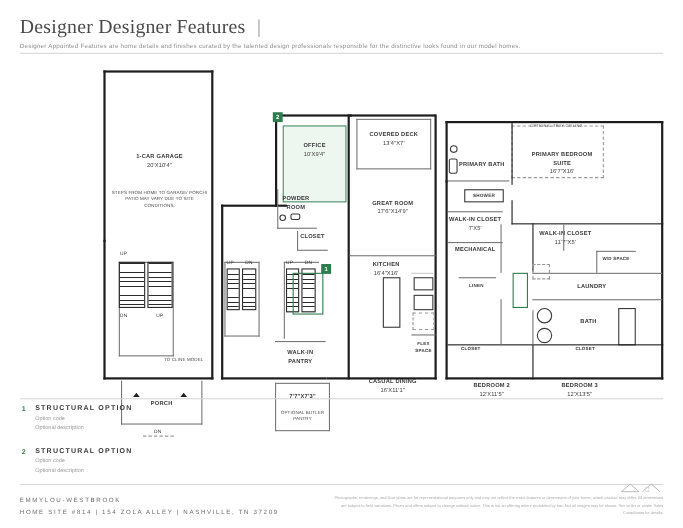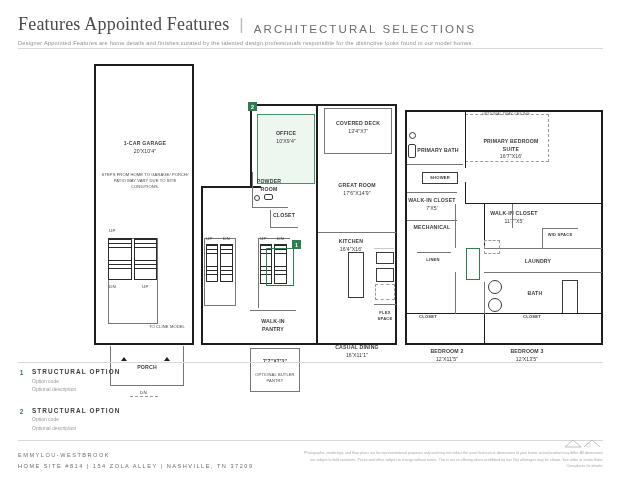--- a/index.html
+++ b/index.html
@@ -100,23 +100,22 @@
   .footer { position:absolute; left:18px; top:450px; width:585px; display:flex; justify-content:space-between; }
   .f-left { font-size:5.6px; letter-spacing:1.5px; color:#6d6d6d; line-height:2.05; text-transform:uppercase; }
   .f-right { font-size:3.6px; color:#a8a8a8; text-align:right; line-height:1.85; max-width:300px; }
   .f-logo { position:absolute; right:0; top:-12px; }
 </style>
 </head>
 <body>
 
 <div class="header">
   <div class="header-title-row">
-    <span class="h-main">Features Appointed Features</span>
+    <span class="h-main">Designer Designer Features</span>
     <span class="h-pipe">|</span>
-    <span class="h-sub">ARCHITECTURAL SELECTIONS</span>
   </div>
   <div class="h-desc">Designer Appointed Features are home details and finishes curated by the talented design professionals responsible for the distinctive looks found in our model homes.</div>
 </div>
 <div class="header-rule"></div>
 
 <div class="plan">
 
   <div class="wall" style="left:76px; top:12px; width:2px; height:281px;"></div>
   <div class="wall" style="left:76px; top:12px; width:100px; height:2px;"></div>
   <div class="wall" style="left:174px; top:12px; width:2px; height:281px;"></div>

